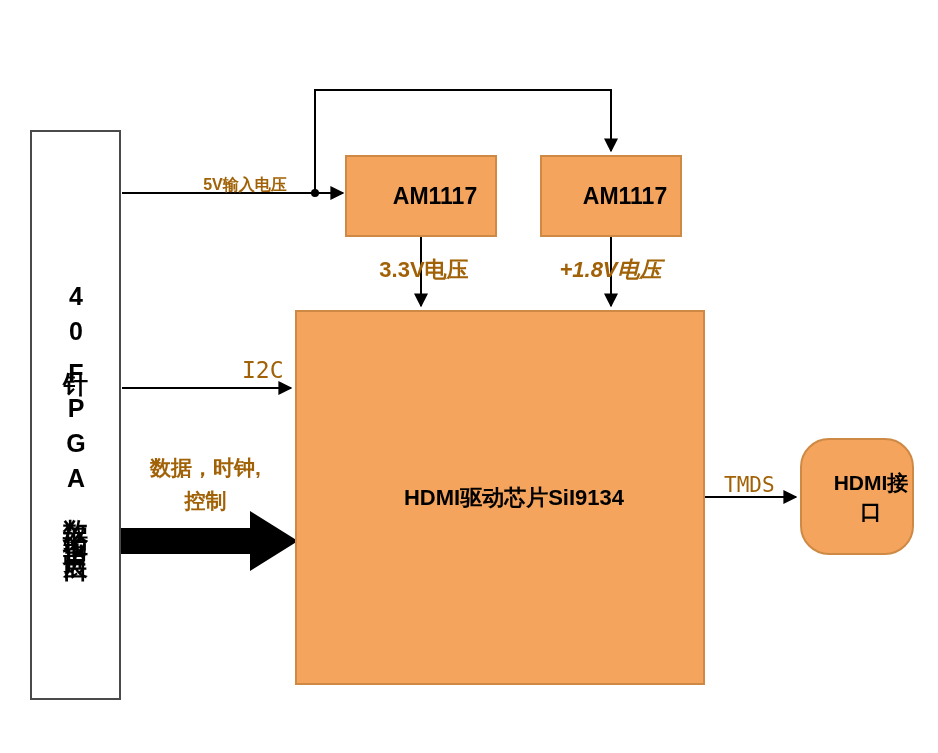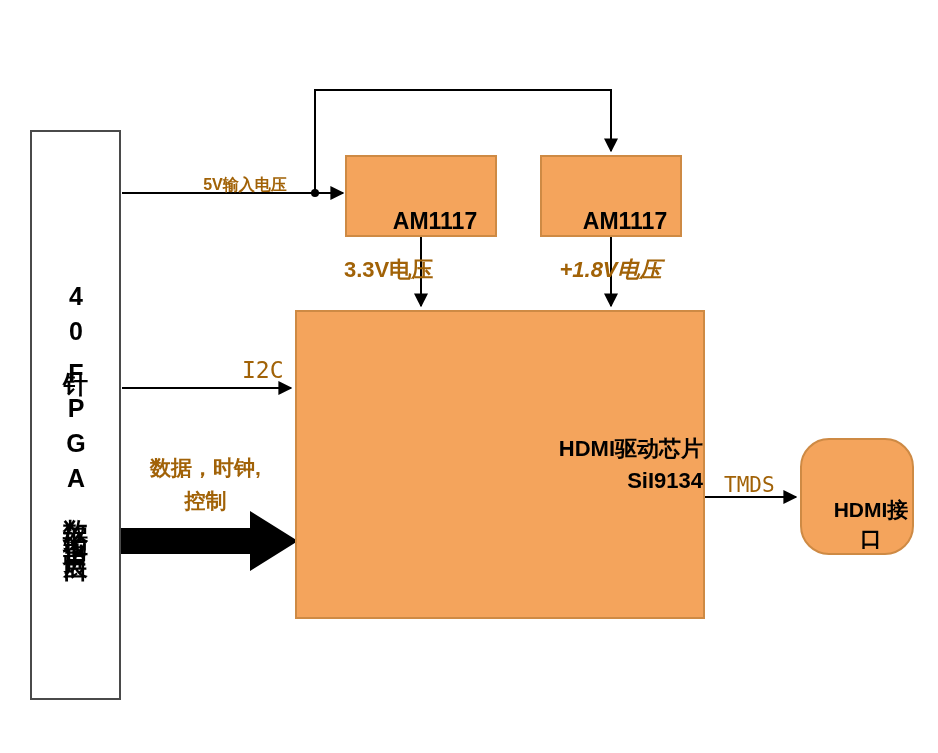--- a/index.html
+++ b/index.html
@@ -9,38 +9,38 @@
     --line:#000000;
     --background:#FFFFFF;
   }
   html,body{margin:0;padding:0;background:var(--background);}
   body{font-family:"Liberation Sans", sans-serif;}
   .canvas{position:relative;width:938px;height:753px;background:var(--background);overflow:hidden;}
   .wires{position:absolute;left:0;top:0;width:938px;height:753px;pointer-events:none;}
   .wire{fill:none;stroke:var(--line);stroke-width:2;}
   .wires .solid{fill:var(--line);stroke:none;}
 
-  .block{position:absolute;box-sizing:border-box;display:flex;align-items:flex-end;justify-content:center;
+  .block{position:absolute;box-sizing:border-box;display:flex;align-items:center;justify-content:center;
          background:var(--block-fill);border:2px solid var(--block-border);
          font-weight:bold;color:#000;text-align:center;padding-left:28px;}
   .port{position:absolute;box-sizing:border-box;display:flex;align-items:center;justify-content:center;
         background:#fff;border:2px solid var(--port-border);}
   .port .vtext{writing-mode:vertical-rl;text-orientation:upright;font-weight:bold;font-size:25px;
         letter-spacing:7px;color:#000;line-height:1;}
 
   #fpga-port{left:30px;top:130px;width:91px;height:570px;}
   #reg1{left:345px;top:155px;width:152px;height:82px;font-size:23px;}
   #reg2{left:540px;top:155px;width:142px;height:82px;font-size:23px;}
-  #chip{left:295px;top:310px;width:410px;height:309px;font-size:22px;line-height:32px;flex-direction:column;}
+  #chip{left:295px;top:310px;width:410px;height:375px;font-size:22px;line-height:32px;flex-direction:row;}
   #connector{left:800px;top:438px;width:114px;height:117px;font-size:21px;line-height:29px;border-radius:29px;}
   #connector .wrap{word-break:break-all;width:88px;}
 
   .lbl{position:absolute;color:#a16207;white-space:pre;}
   #lbl-5v{left:180px;top:175px;width:130px;text-align:center;font-size:16px;font-weight:bold;}
-  #lbl-3v3{left:344px;top:255px;width:160px;text-align:left;font-size:22px;font-weight:bold;}
+  #lbl-3v3{left:344px;top:255px;width:160px;text-align:center;font-size:22px;font-weight:bold;}
   #lbl-1v8{left:528px;top:255px;width:165px;text-align:center;font-size:22px;font-weight:bold;font-style:italic;}
   #lbl-i2c{left:198px;top:357px;font-family:"DejaVu Sans Mono", monospace;font-size:23px;margin-left:44px;}
   #lbl-tmds{left:724px;top:462px;font-family:"DejaVu Sans Mono", monospace;font-size:21px;margin-top:11px;}
   #lbl-databus{left:118px;top:451px;width:175px;text-align:center;font-size:21px;font-weight:bold;line-height:33px;white-space:normal;}
 </style>
 </head>
 <body>
 
 <div class="canvas">
 

